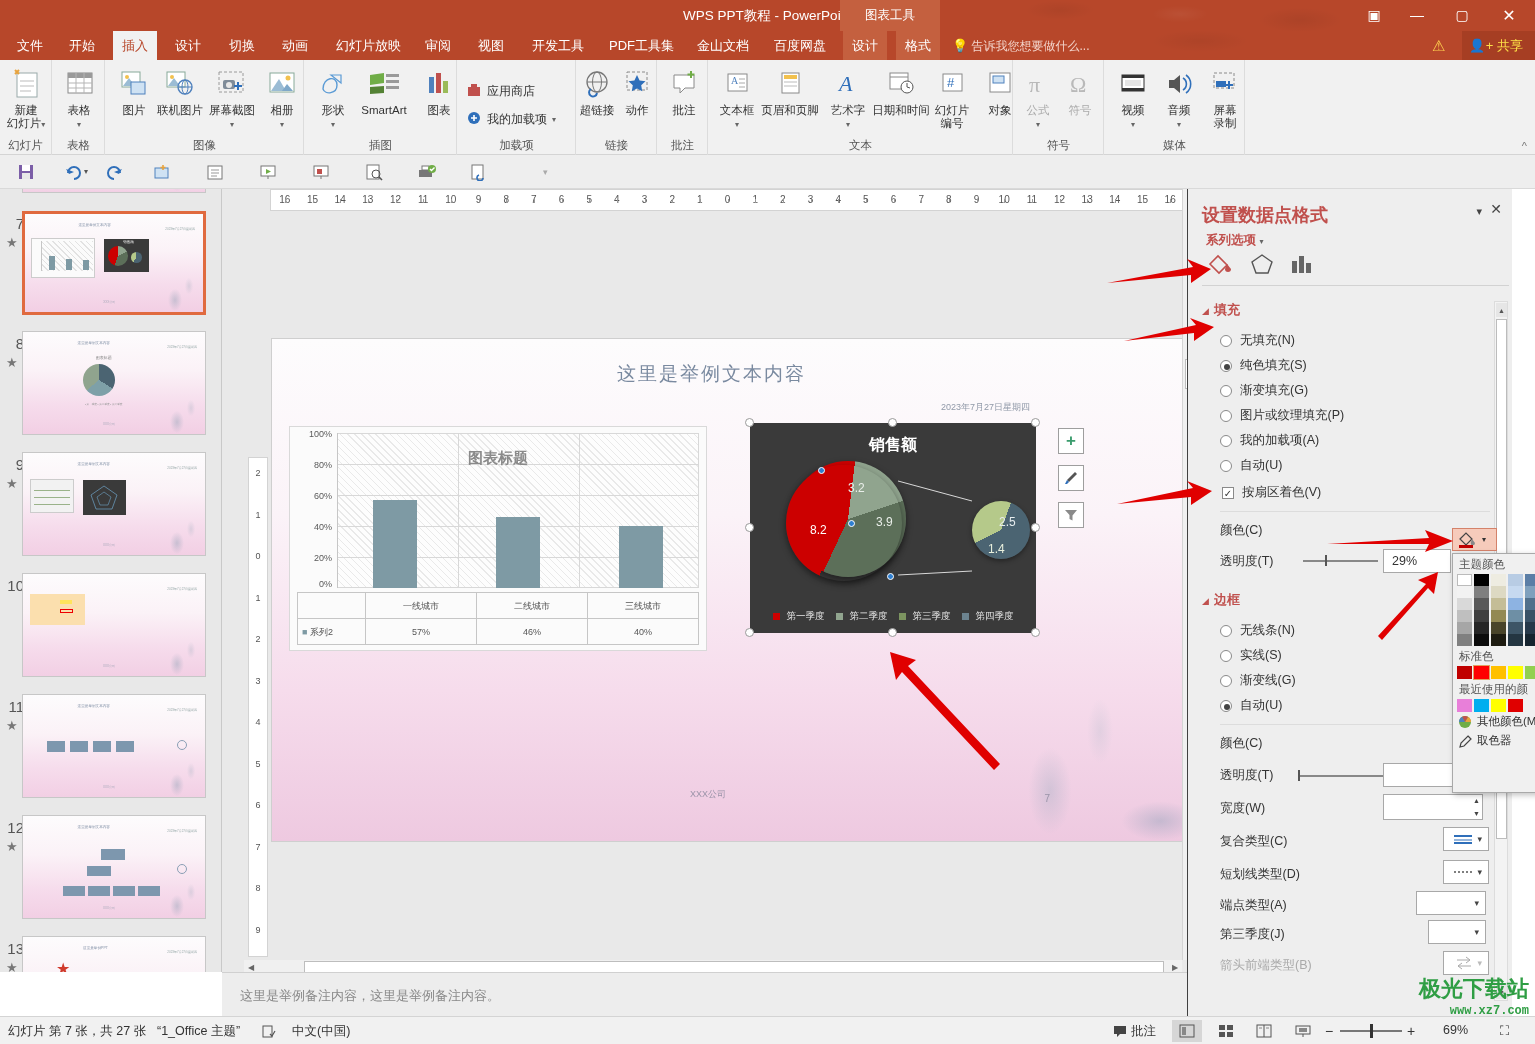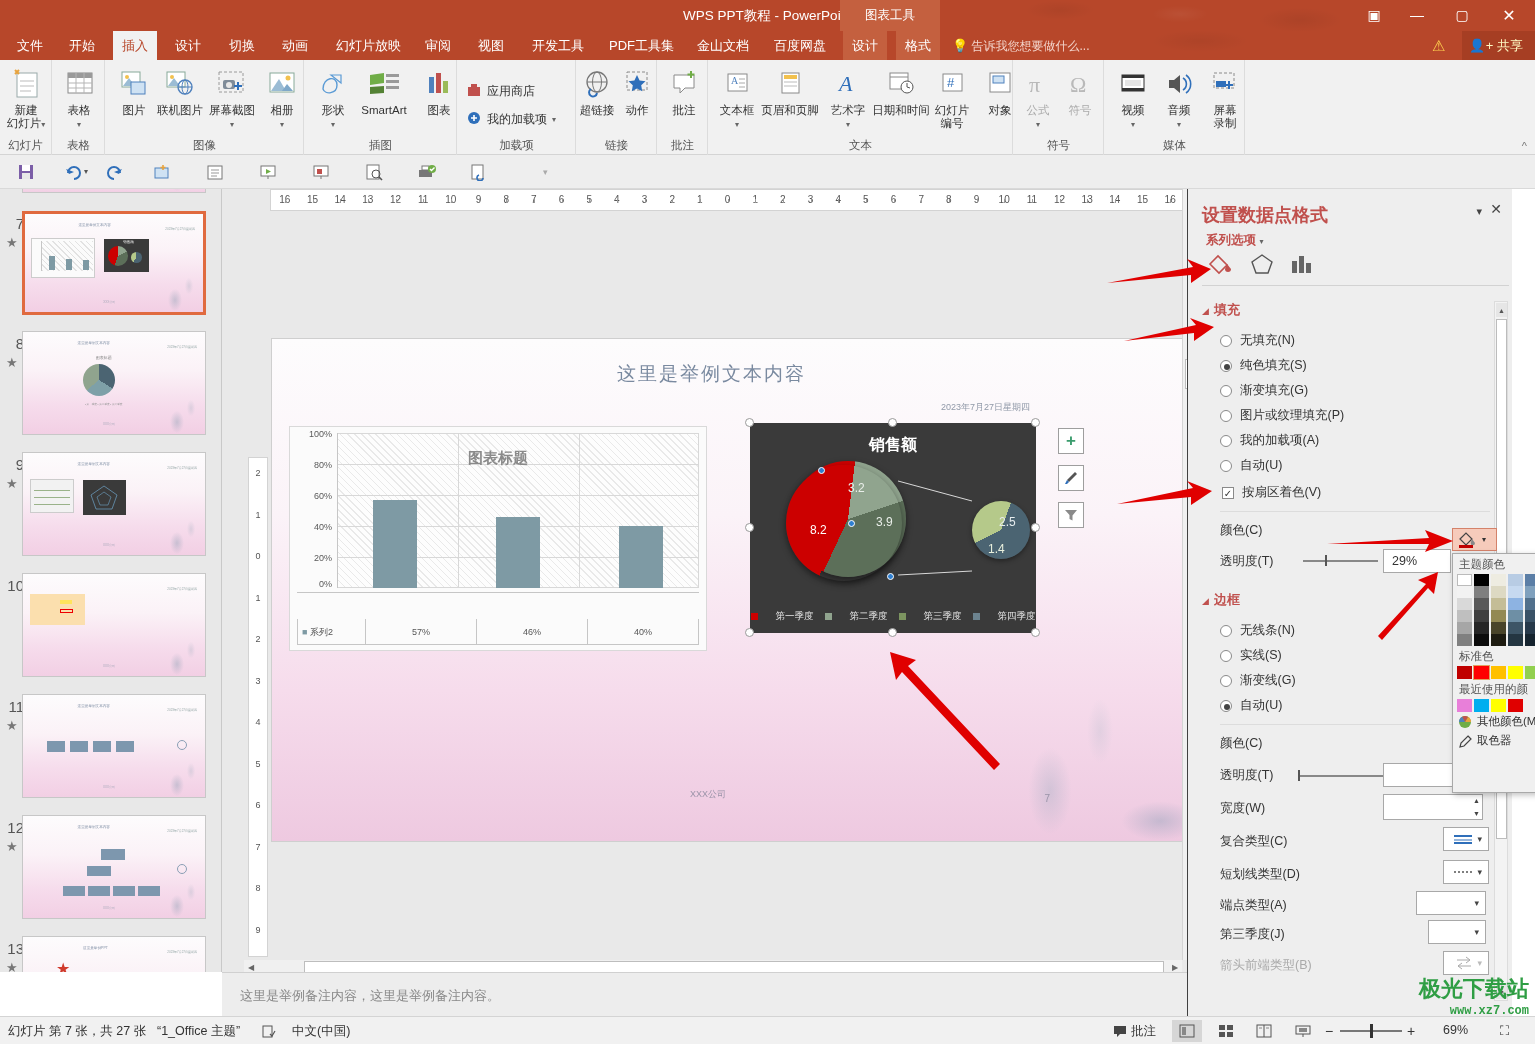--- a/index.html
+++ b/index.html
@@ -48,21 +48,21 @@
   }
   #tabsrow .tab.active{ background:#f1f1f1; color:#b7472a; }
   #tabsrow .tab.ct{ background:#c4603f; }
   #tellme{
     position:absolute; top:0; height:29px; line-height:29px; left:952px;
     color:#f3d4cb; font-size:12px; white-space:nowrap;
   }
   #warn-icon{ position:absolute; left:1432px; top:6px; font-size:15px; color:#ffd04f;}
   #share{
     position:absolute; right:0; top:0; height:29px; line-height:29px;
-    background:#a63e23; color:#fef9c3; font-size:13px; padding:0 12px 0 8px;
+    background:#a63e23; color:#fde047; font-size:13px; padding:0 12px 0 8px;
   }
   
   #ribbon{
     position:absolute; left:0; top:60px; width:1535px; height:95px;
     background:#f1f1f1; border-bottom:1px solid #d4d4d4;
   }
   .rgroup{ position:absolute; top:0; height:95px; border-right:1px solid #dcdcdc;}
   .rglabel{ position:absolute; bottom:2px; width:100%; text-align:center;
             font-size:11.5px; color:#555;}
   .ritem{ position:absolute; top:4px; text-align:center; width:52px; cursor:default;}
@@ -151,21 +151,21 @@
   #bctable .trow{ position:absolute; left:0; right:0; display:flex; }
   #bctable .tc{ border-right:1px solid #c6c6c6; border-bottom:1px solid #c6c6c6;
                 text-align:center; font-size:9px; color:#555; height:26px; line-height:26px;}
   
   #piechart{ position:absolute; left:478px; top:84px; width:286px; height:210px;
              background:#3a3a3a; }
   #pietitle{ position:absolute; left:0; right:0; top:12px; text-align:center;
              color:#fff; font-weight:bold; font-size:16px;}
   #pielegend{ position:absolute; left:0; right:0; bottom:10px; display:flex;
               justify-content:center; gap:11px; color:#e6e6e6; font-size:9.5px;}
-  #pielegend .li{ display:flex; align-items:center; gap:18px;}
+  #pielegend .li{ display:flex; align-items:center; gap:7px;}
   #pielegend .sw{ width:7px; height:7px; display:inline-block;}
   .handle{ position:absolute; width:9px; height:9px; border-radius:50%;
            background:#fff; border:1px solid #9a9a9a;}
   .bluept{ position:absolute; width:7px; height:7px; border-radius:50%;
            background:#2f7fd0; border:1px solid #fff;}
   .chartbtn{ position:absolute; width:26px; height:26px; background:#fff;
              border:1px solid #9e9e9e; display:flex; align-items:center;
              justify-content:center; cursor:default;}
   
   #notespane{ position:absolute; left:222px; top:972px; width:1200px; height:44px;
@@ -912,20 +912,26 @@
       </div>
       <div id="bctitle">图表标题</div>
       <div class="ytick" style="top:2px;">100%</div>
       <div class="ytick" style="top:33px;">80%</div>
       <div class="ytick" style="top:64px;">60%</div>
       <div class="ytick" style="top:95px;">40%</div>
       <div class="ytick" style="top:126px;">20%</div>
       <div class="ytick" style="top:152px;">0%</div>
 
       <div id="bctable">
+        <div class="trow" style="top:0;">
+          <div class="tc" style="width:69px; border-left:1px solid #c6c6c6;"></div>
+          <div class="tc" style="width:111px;">一线城市</div>
+          <div class="tc" style="width:111px;">二线城市</div>
+          <div class="tc" style="width:111px;">三线城市</div>
+        </div>
         <div class="trow" style="top:26px;">
           <div class="tc" style="width:69px; border-left:1px solid #c6c6c6; text-align:left; padding-left:4px;">
             <span style="color:#7e9aa4;">■</span>
             <span>系列2</span>
           </div>
           <div class="tc" style="width:111px;">57%</div>
           <div class="tc" style="width:111px;">46%</div>
           <div class="tc" style="width:111px;">40%</div>
         </div>
       </div>

